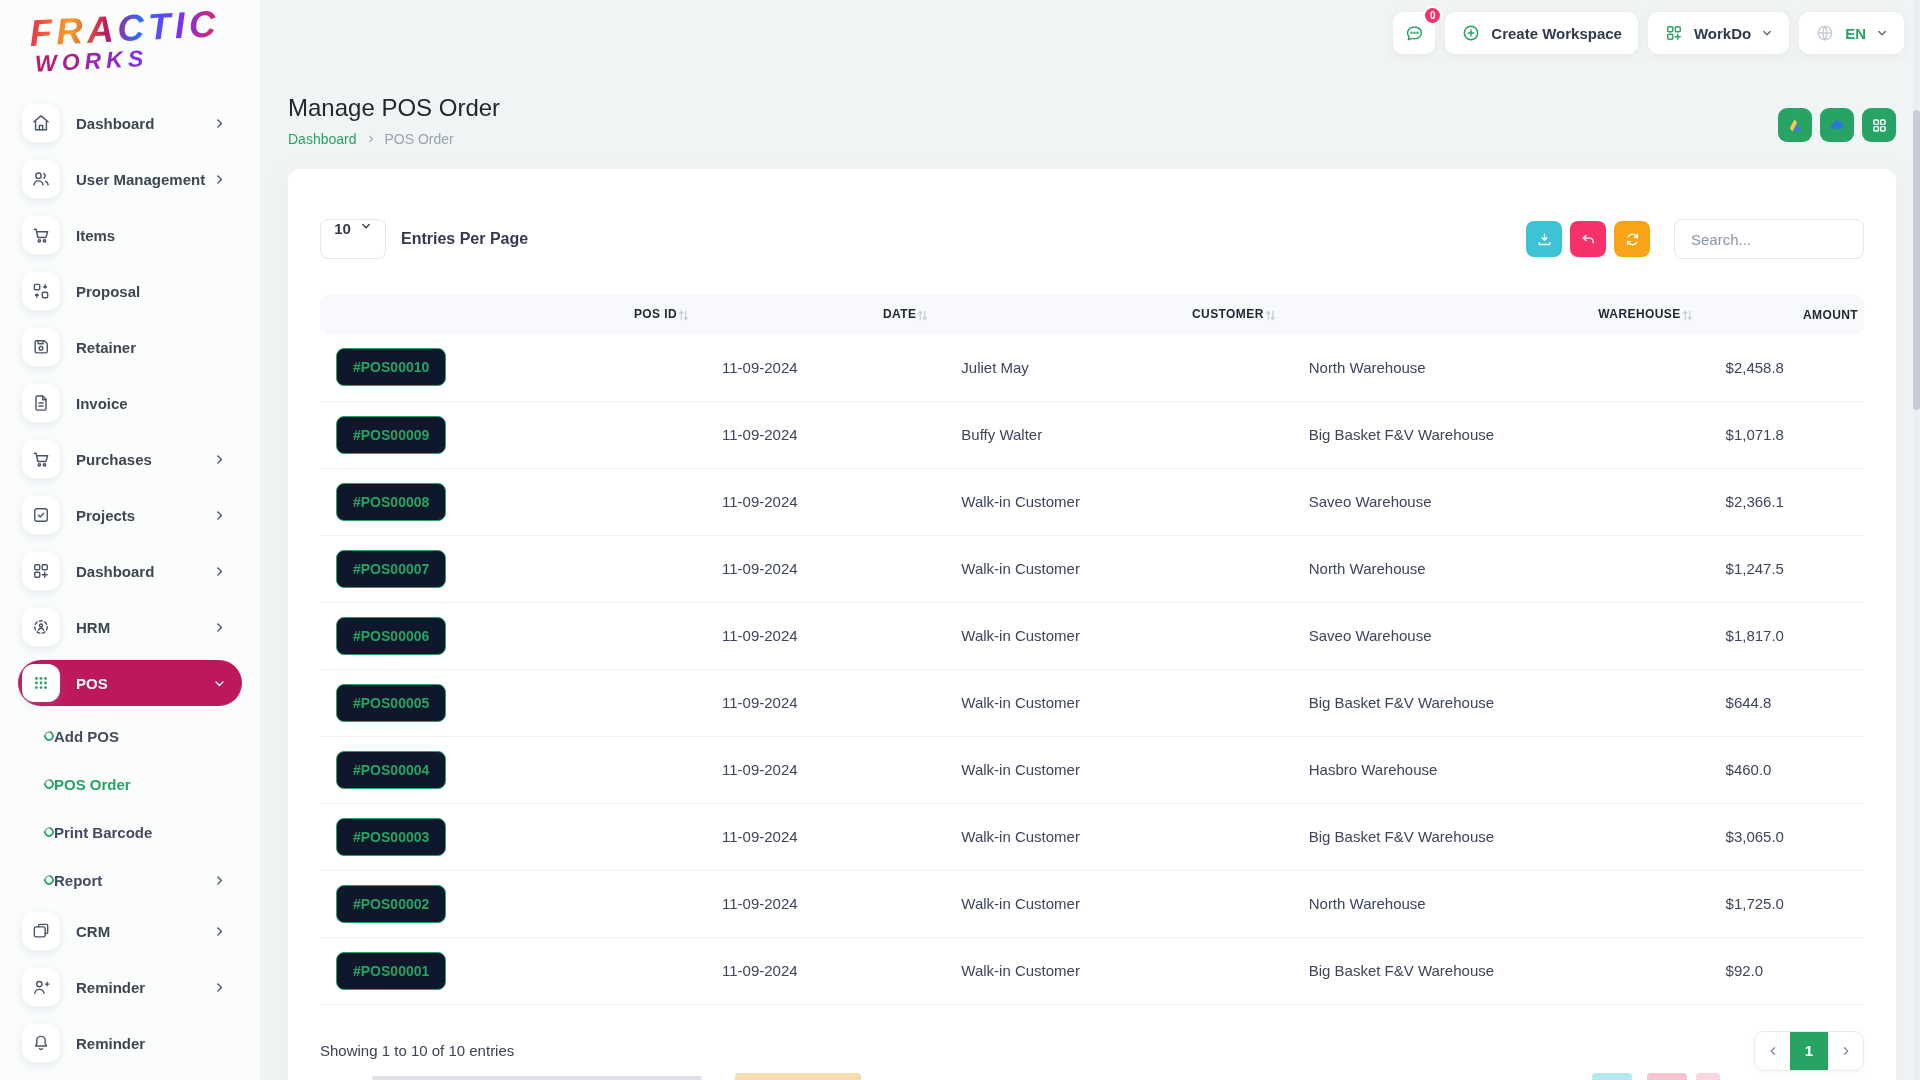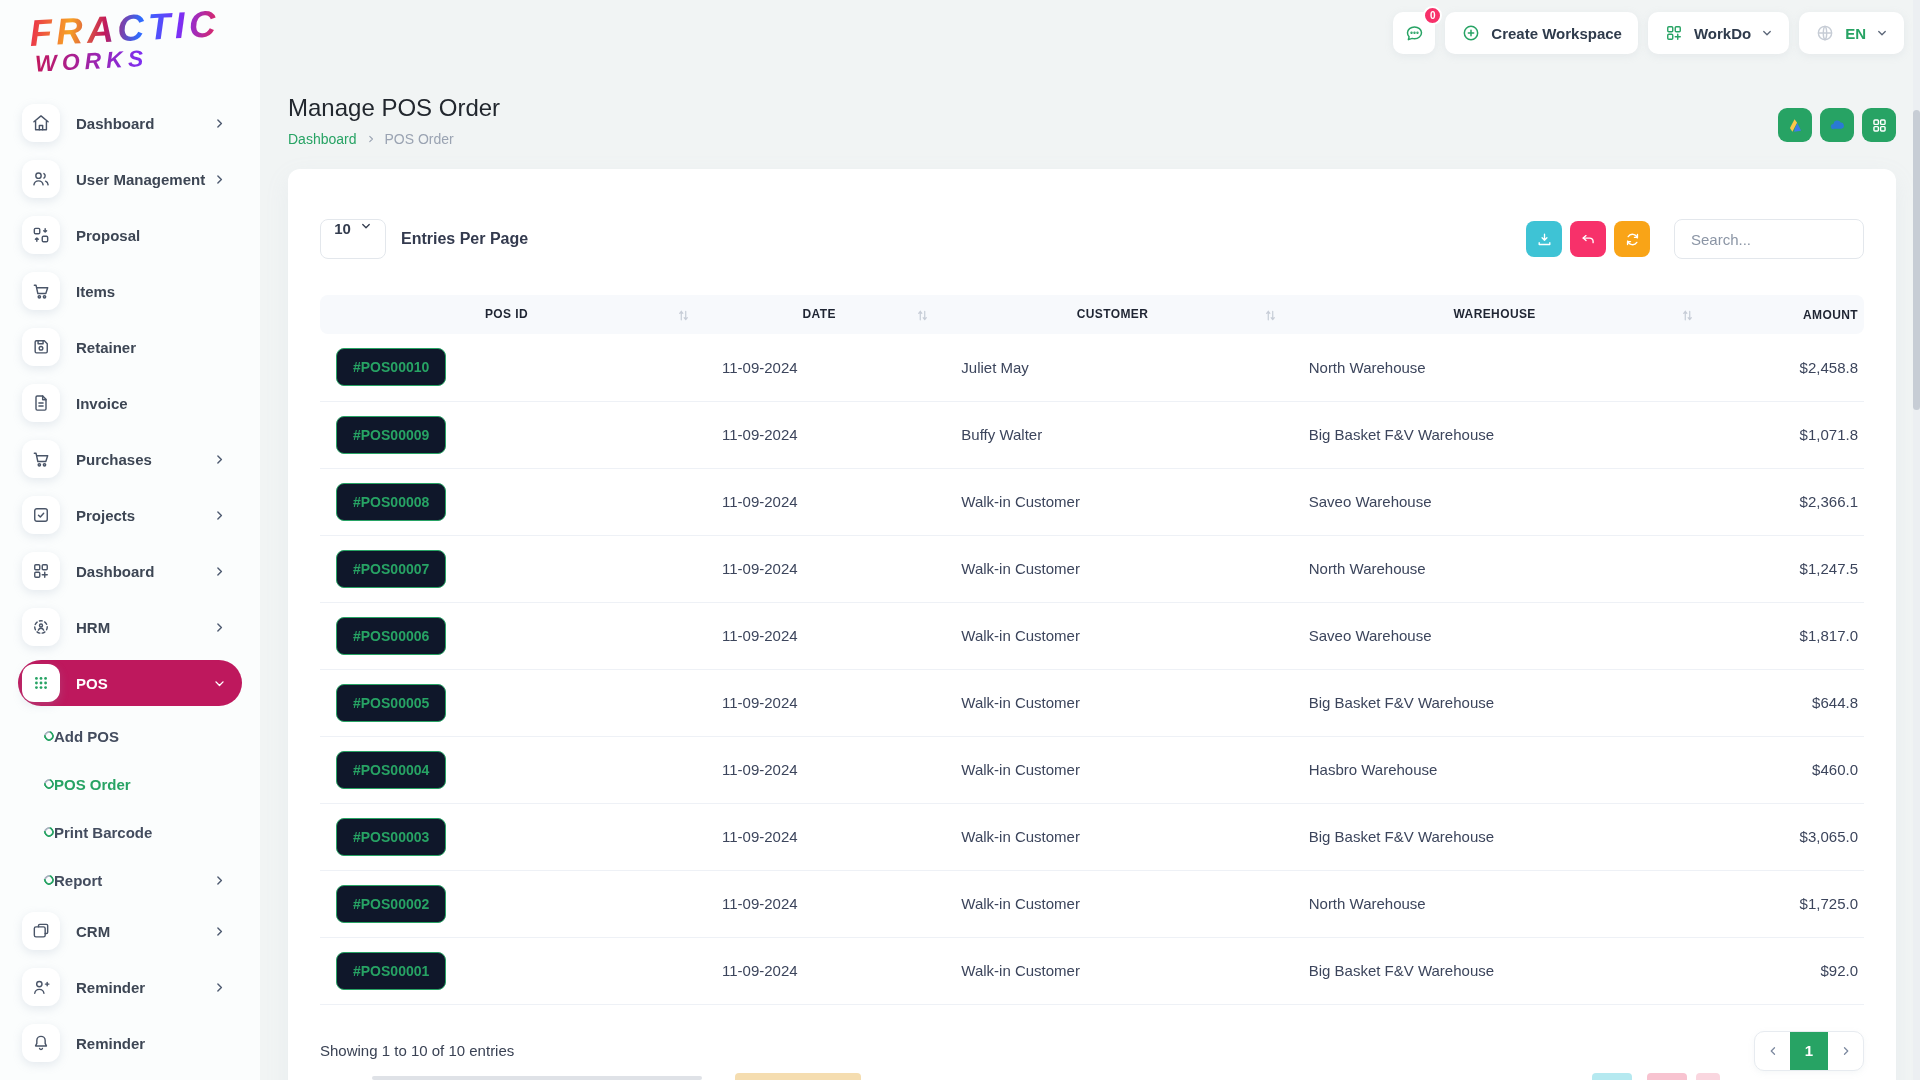--- a/index.html
+++ b/index.html
@@ -68,28 +68,28 @@
   .epp{margin-left:15px;font-size:16px;font-weight:600;color:#333a4e}
   .ctl-right{margin-left:auto;display:flex;align-items:center;gap:8px}
   .tbtn{width:36px;height:36px;border-radius:8px;display:flex;align-items:center;justify-content:center;color:#fff;cursor:pointer;border:none}
   .tbtn svg{width:17px;height:17px}
   .tbtn.cyan{background:#3EC3D5}.tbtn.pink{background:#F7316A}.tbtn.orange{background:#F9A417}
   .search{margin-left:16px;width:190px;height:40px;border:1px solid #e3e7ec;border-radius:8px;padding:0 16px;
     font-size:15px;color:#4c1d95;outline:none;font-family:"Liberation Sans",sans-serif}
   .search::placeholder{color:#8b95a5}
 
   table{width:100%;border-collapse:collapse;margin-top:36px}
-  thead th{background:#f7f9fc;font-size:12px;font-weight:800;color:#1f2533;text-align:center;
+  thead th{background:#f7f9fc;font-size:12px;font-weight:800;color:#1f2533;text-align:right;
     padding:12px 16px;letter-spacing:.4px;white-space:nowrap}
   thead th:first-child{border-radius:8px 0 0 8px}
   thead th:last-child{border-radius:0 8px 8px 0;text-align:right}
   th .sort{float:right;margin-top:2px;color:#c7cdd7}
   th .sort svg{width:13px;height:13px}
   tbody td{padding:0 16px;height:67px;border-bottom:1px solid #eef1f6;font-size:15px;color:#3c455c}
-  td.amt,th.amt{text-align:right;padding-right:6px}
+  td.amt,th.amt{text-align:left;padding-right:6px}
   .pos-pill{display:inline-block;padding:10px 16px;border:1px solid #27A364;color:#27A364;border-radius:8px;
     font-size:14px;font-weight:600;background:#0f172a;cursor:pointer}
 
   .tfoot{display:flex;align-items:center;justify-content:space-between;padding:26px 0 26px}
   .showing{font-size:15px;color:#3a4254}
   .pager{display:flex;align-items:stretch;background:#fff;border:1px solid #e7ebf0;border-radius:10px;
     overflow:hidden;height:40px;box-shadow:0 2px 6px rgba(160,172,190,.10)}
   .pg-a{width:35px;display:flex;align-items:center;justify-content:center;color:#7d8aa0;cursor:pointer}
   .pg-a svg{width:12px;height:12px}
   .pg-n{width:38px;background:#27A364;color:#fff;font-size:15px;font-weight:700;display:flex;align-items:center;justify-content:center;cursor:pointer}
@@ -261,32 +261,32 @@
       <span class="nav-label">User Management</span>
       <span class="nav-chev">
           <svg>
             <use href="#i-chev-r"></use>
           </svg>
         </span>
     </div>
     <div class="nav-item">
       <span class="nav-ico">
           <svg>
+            <use href="#i-cart"></use>
+          </svg>
+        </span>
+      <span class="nav-label">Items</span>
+    </div>
+    <div class="nav-item">
+      <span class="nav-ico">
+          <svg>
             <use href="#i-swap"></use>
           </svg>
         </span>
       <span class="nav-label">Proposal</span>
-    </div>
-    <div class="nav-item">
-      <span class="nav-ico">
-          <svg>
-            <use href="#i-cart"></use>
-          </svg>
-        </span>
-      <span class="nav-label">Items</span>
     </div>
     <div class="nav-item">
       <span class="nav-ico">
           <svg>
             <use href="#i-save"></use>
           </svg>
         </span>
       <span class="nav-label">Retainer</span>
     </div>
     <div class="nav-item">

